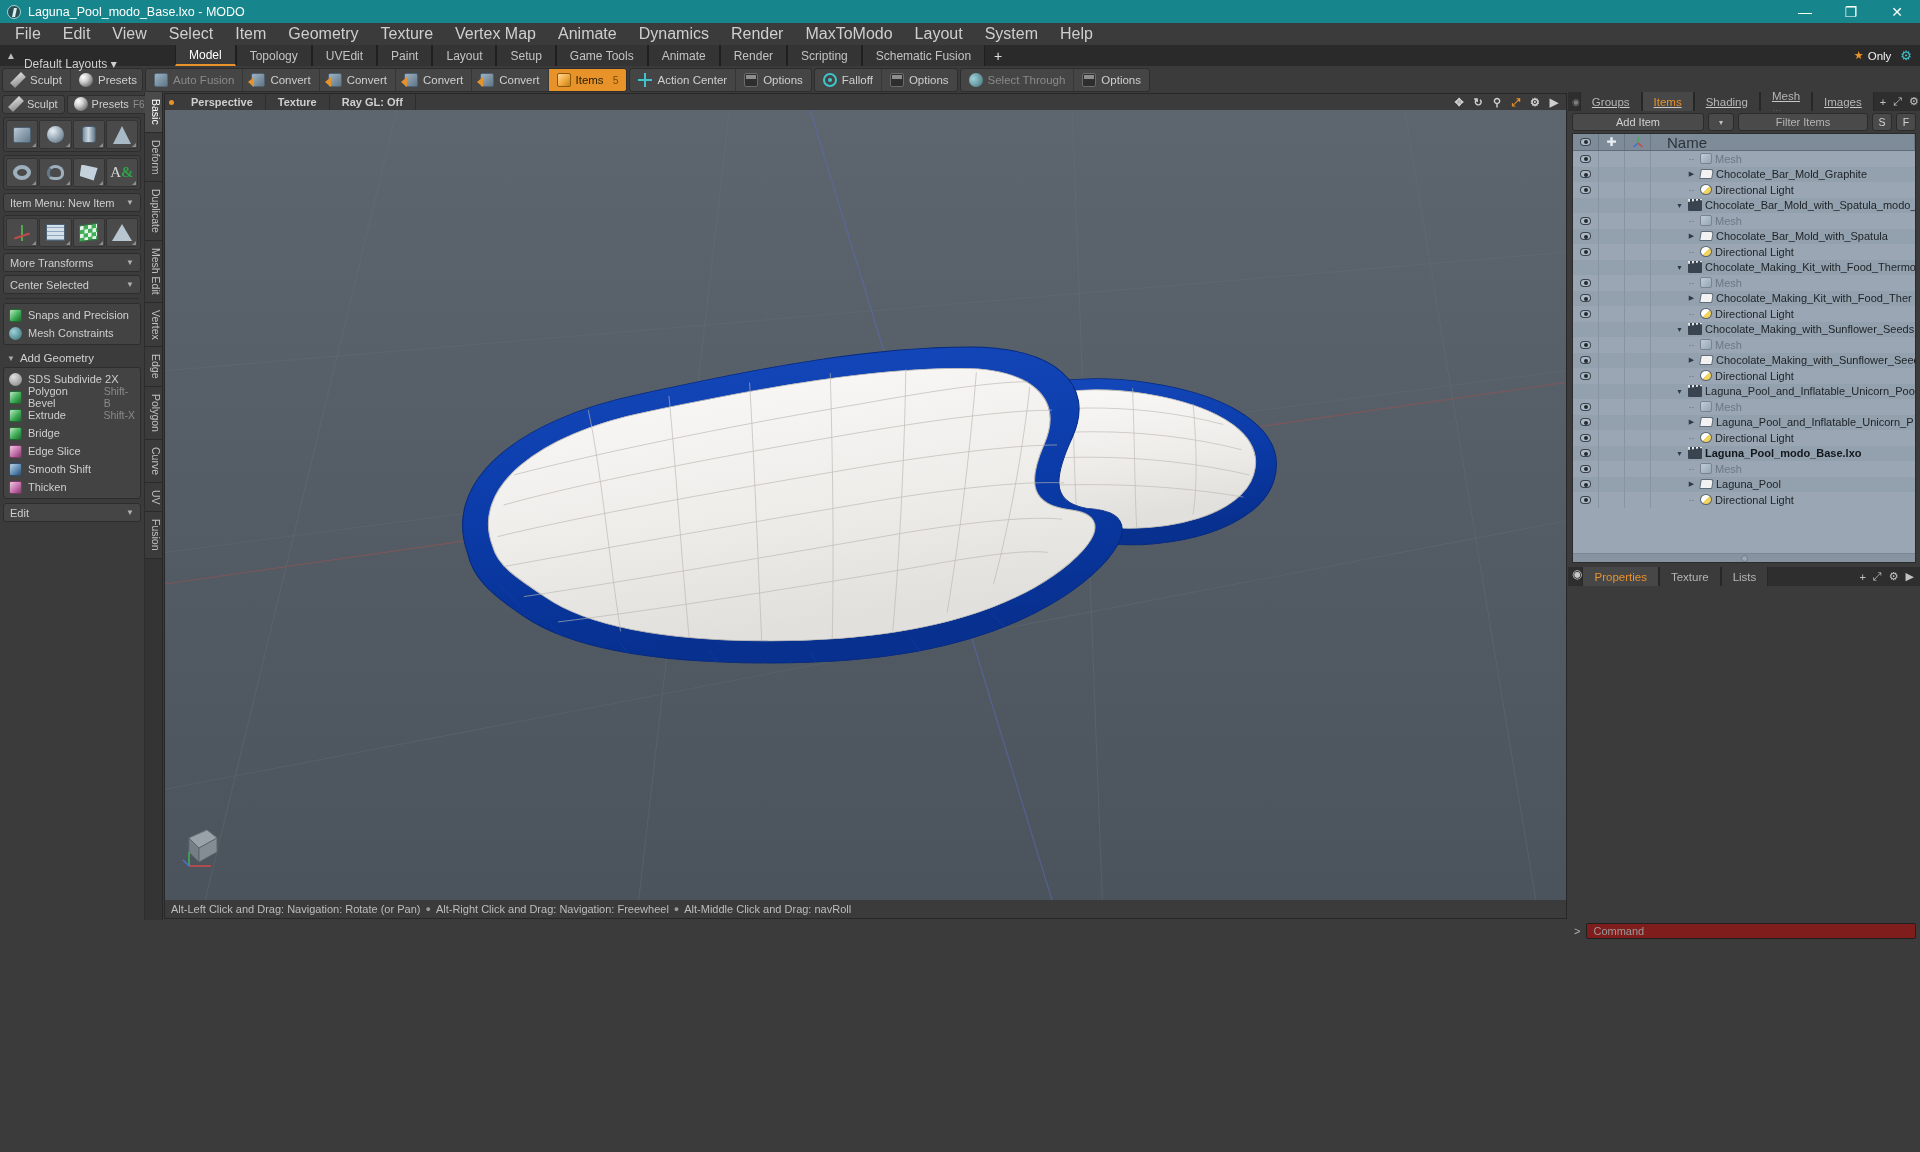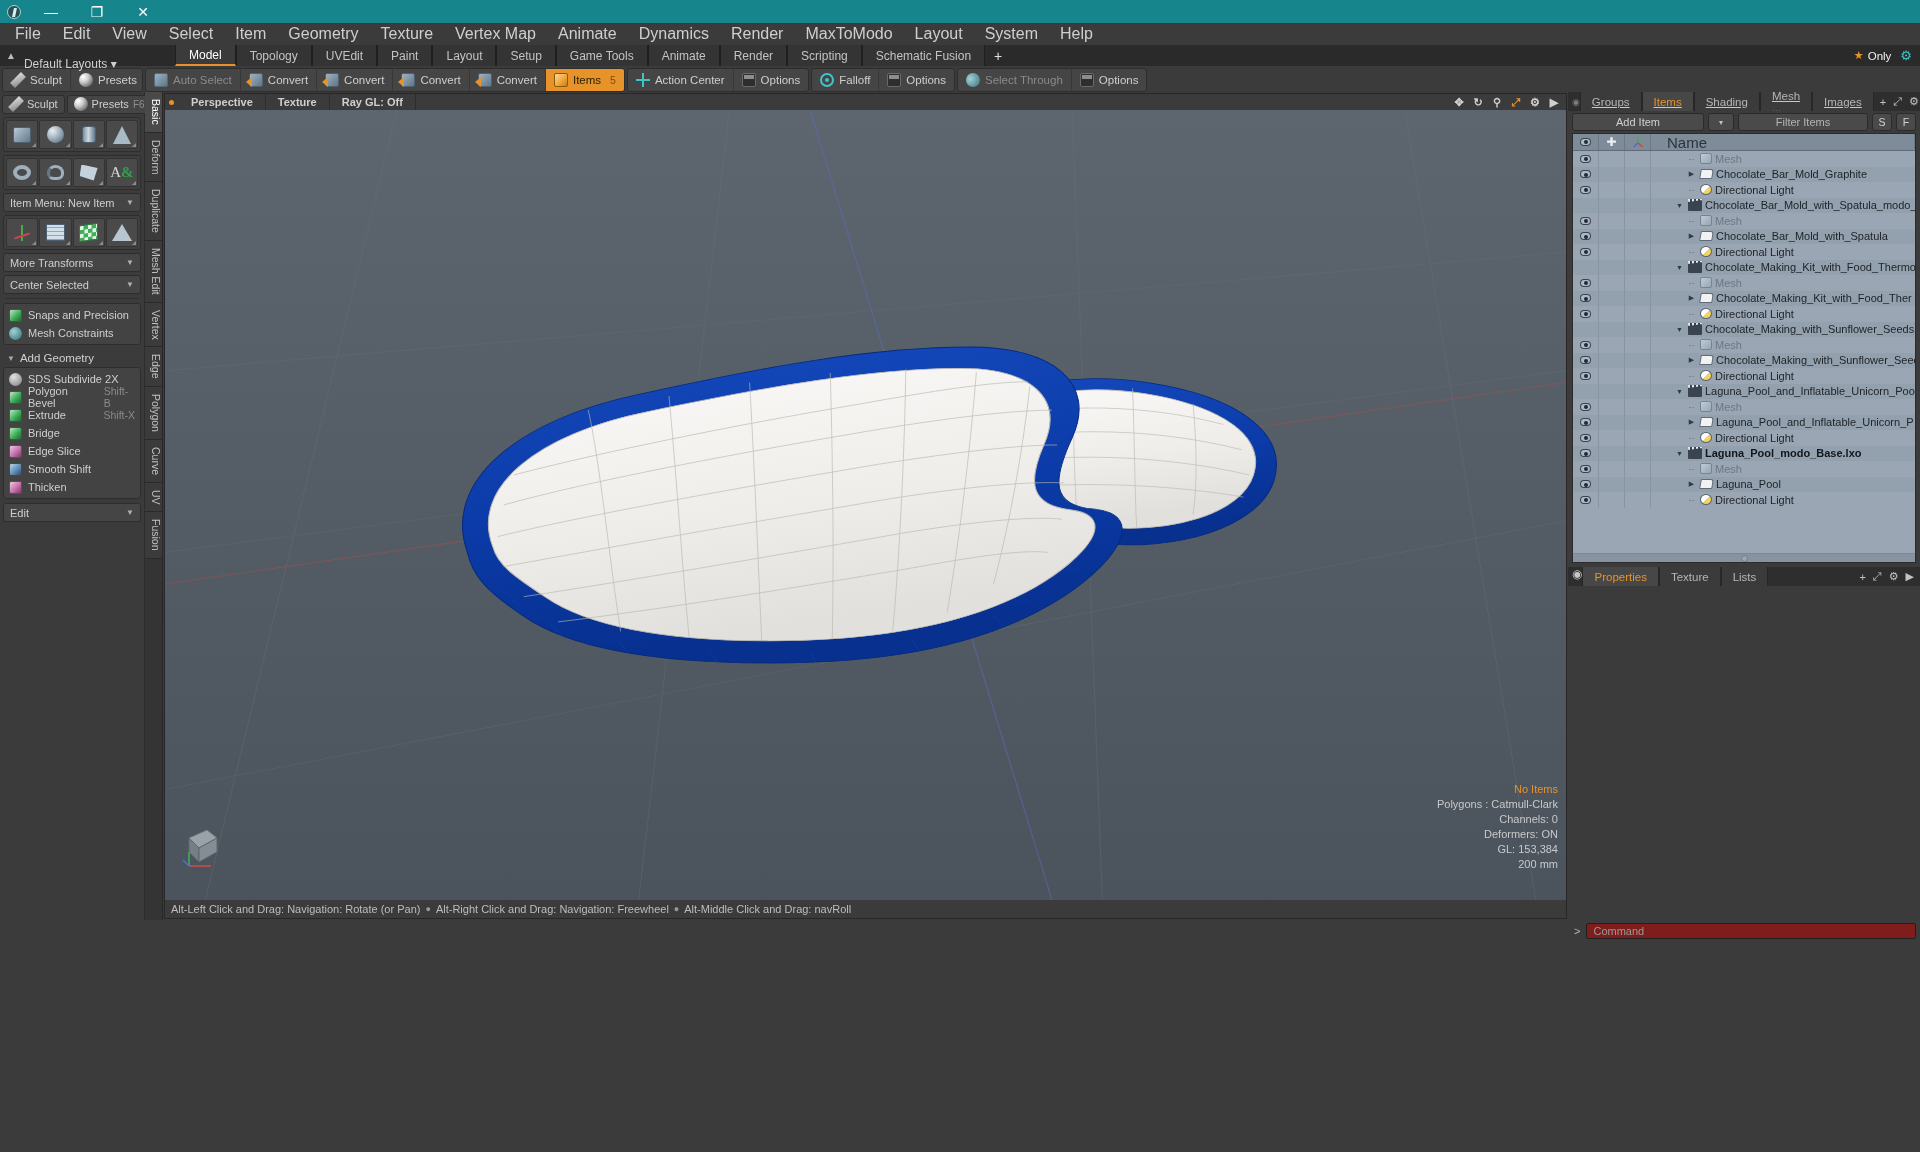--- a/index.html
+++ b/index.html
@@ -198,20 +198,21 @@
   .cmdinput { flex:1; height:16px; background:#7f1d1d; border:1px solid #1f1f1f; border-radius:2px;
               display:flex; align-items:center; padding-left:6px; font-size:11px; color:#9a9a9a; }
   
   svg.poolsvg { position:absolute; inset:0; width:100%; height:100%; }
 </style>
 </head>
 <body>
 
 <div class="titlebar">
   <span class="appicon"></span>
+  <span class="title">Laguna_Pool_modo_Base.lxo - MODO</span>
   <span class="wbtns">
     <span class="wbtn">—</span>
     <span class="wbtn">❐</span>
     <span class="wbtn close">✕</span>
   </span>
 </div>
 
 <div class="menubar" id="menubar">
     <span class="mi">File</span>
     <span class="mi">Edit</span>
@@ -266,21 +267,21 @@
     </span>
     <span class="mbtn" style="flex:1;">
       <span class="ico sphere"></span>
       <span>Presets</span>
 
     </span>
   </span>
   <span class="mgroup" id="selgroup">
       <span class="mbtn dim">
         <span class="ico cube"></span>
-        <span>Auto Select</span>
+        <span>Auto Fusion</span>
       </span>
       <span class="mbtn">
         <span class="ico conv"></span>
         <span>Convert</span>
       </span>
       <span class="mbtn">
         <span class="ico conv"></span>
         <span>Convert</span>
       </span>
       <span class="mbtn">
@@ -580,28 +581,20 @@
         <svg viewBox="0 0 50 48" width="50" height="48">
           <polygon points="8,18 26,10 36,18 18,28" fill="#9aa2a9" stroke="#6f777e"></polygon>
           <polygon points="8,18 18,28 18,42 8,32" fill="#767e85" stroke="#5e666d"></polygon>
           <polygon points="18,28 36,18 36,32 18,42" fill="#858d94" stroke="#5e666d"></polygon>
           <line x1="8" y1="32" x2="8" y2="46" stroke="#3fae57" stroke-width="1.6"></line>
           <line x1="8" y1="46" x2="30" y2="46" stroke="#c94a4a" stroke-width="1.6"></line>
           <line x1="8" y1="46" x2="2" y2="40" stroke="#4a6fd0" stroke-width="1.6"></line>
         </svg>
       </div>
 
-      <div class="vpstats">
-        <div class="noitems">No Items</div>
-        <div>Polygons : Catmull-Clark</div>
-        <div>Channels: 0</div>
-        <div>Deformers: ON</div>
-        <div>GL: 153,384</div>
-        <div>200 mm</div>
-      </div>
     </div>
 
     <div class="statusbar">
       <span>Alt-Left Click and Drag: Navigation: Rotate (or Pan)</span>
       <span class="dot">●</span>
       <span>Alt-Right Click and Drag: Navigation: Freewheel</span>
       <span class="dot">●</span>
       <span>Alt-Middle Click and Drag: navRoll</span>
     </div>
   </div>

